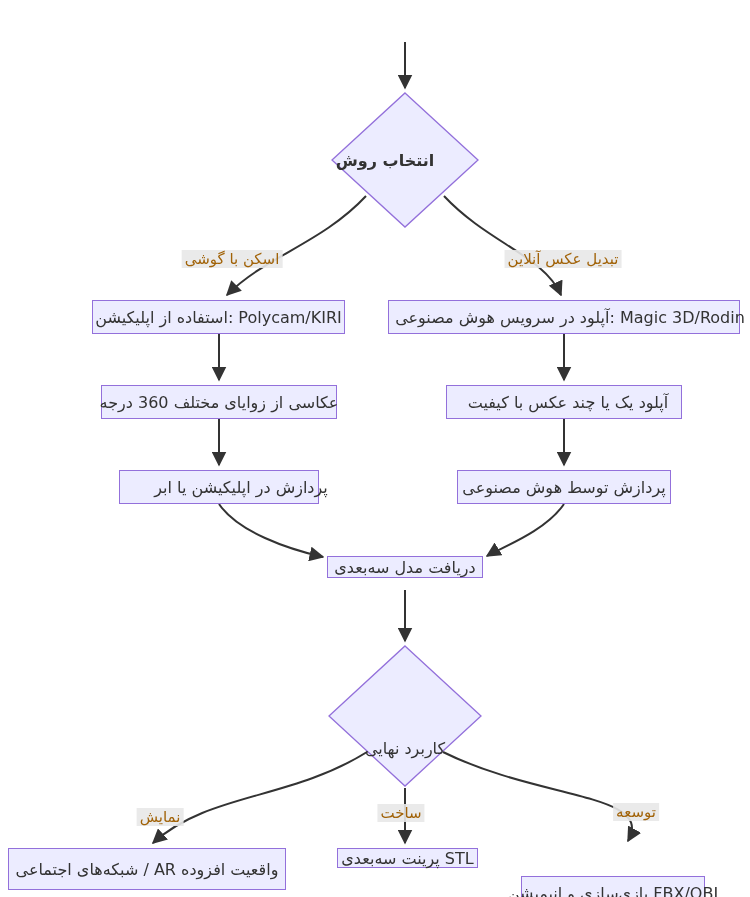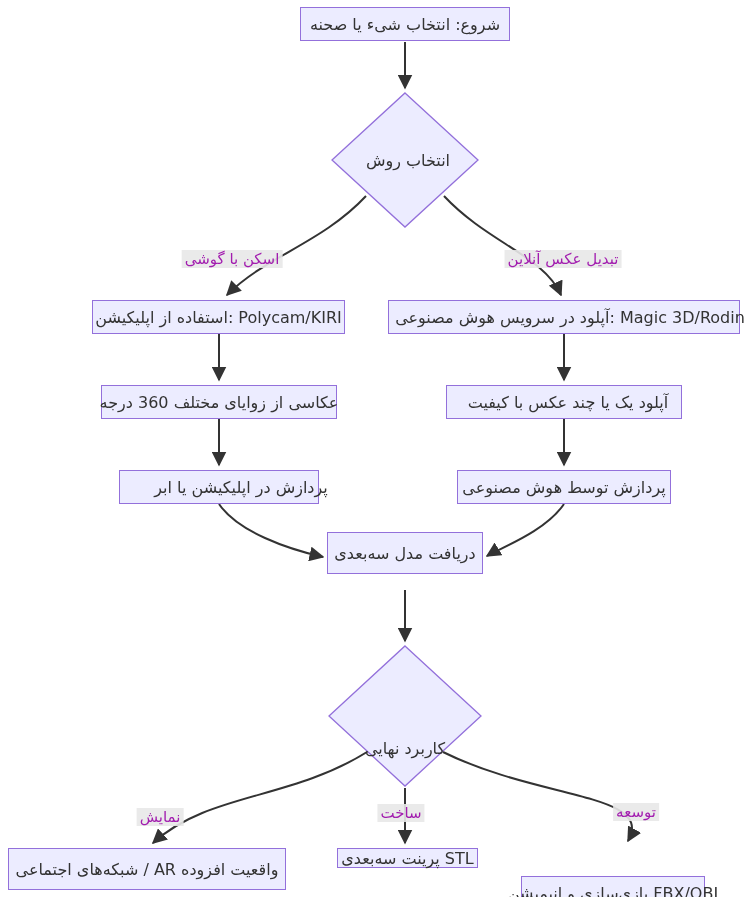--- a/index.html
+++ b/index.html
@@ -31,21 +31,21 @@
     font-size:16px;
     direction:ltr;
     text-align:center;
     display:flex;align-items:center;justify-content:center;
     white-space:nowrap;
   }
   .edge-label{
     position:absolute;
     transform:translate(-50%,-50%);
     background:rgba(232,232,232,0.9);
-    color:#a21caf;
+    color:#a16207;
     font-size:15px;
     padding:0 3px;
     direction:ltr;
     white-space:nowrap;
   }
 </style>
 </head>
 <body>
 
 <div id="canvas">
@@ -68,23 +68,20 @@
     <path class="edge" d="M564,334 L564,380" marker-end="url(#arrow)"></path>
     <path class="edge" d="M564,419 L564,465" marker-end="url(#arrow)"></path>
     <path class="edge" d="M219,504 C238,532 288,549 323,557" marker-end="url(#arrow)"></path>
     <path class="edge" d="M564,504 C545,532 500,548 487,556" marker-end="url(#arrow)"></path>
     <path class="edge" d="M405,590 L405,641" marker-end="url(#arrow)"></path>
     <path class="edge" d="M367,752 C290,800 208,793 153,843" marker-end="url(#arrow)"></path>
     <path class="edge" d="M405,788 L405,843" marker-end="url(#arrow)"></path>
     <path class="edge" d="M443,752 C540,800 655,793 628,841" marker-end="url(#arrow)"></path>
   </svg>
 
-  <div class="node" style="left:300px;top:7px;width:210px;height:34px;">
-    <span>شروع: انتخاب شیء یا صحنه</span>
-  </div>
 
   <div class="node" style="left:92px;top:300px;width:253px;height:34px;">
     <span>استفاده از اپلیکیشن: Polycam/KIRI</span>
   </div>
 
   <div class="node" style="left:101px;top:385px;width:236px;height:34px;">
     <span>عکاسی از زوایای مختلف 360 درجه</span>
   </div>
 
   <div class="node" style="left:119px;top:470px;width:200px;height:34px;padding-left:44px;">
@@ -96,37 +93,37 @@
   </div>
 
   <div class="node" style="left:446px;top:385px;width:236px;height:34px;padding-left:8px;">
     <span>آپلود یک یا چند عکس با کیفیت</span>
   </div>
 
   <div class="node" style="left:457px;top:470px;width:214px;height:34px;">
     <span>پردازش توسط هوش مصنوعی</span>
   </div>
 
-  <div class="node" style="left:327px;top:532px;width:156px;height:42px;">
+  <div class="node" style="left:327px;top:556px;width:156px;height:22px;">
     <span>دریافت مدل سه‌بعدی</span>
   </div>
 
   <div class="node" style="left:8px;top:848px;width:278px;height:42px;">
     <span>شبکه‌های اجتماعی / AR واقعیت افزوده</span>
   </div>
 
   <div class="node" style="left:337px;top:848px;width:141px;height:20px;">
     <span>پرینت سه‌بعدی STL</span>
   </div>
 
   <div class="node" style="left:521px;top:848px;width:184px;height:34px;margin-top:28px;">
     <span>بازی‌سازی و انیمیشن FBX/OBJ</span>
   </div>
 
-  <div class="diamond-label" style="left:348px;top:145px;width:120px;height:30px;">انتخاب روش</div>
+  <div class="diamond-label" style="left:325px;top:145px;width:120px;height:30px;font-weight:bold;">انتخاب روش</div>
   <div class="diamond-label" style="left:345px;top:733px;width:120px;height:30px;">کاربرد نهایی</div>
 
   <div class="edge-label" style="left:232px;top:259px;">اسکن با گوشی</div>
   <div class="edge-label" style="left:563px;top:259px;">تبدیل عکس آنلاین</div>
   <div class="edge-label" style="left:160px;top:817px;">نمایش</div>
   <div class="edge-label" style="left:401px;top:813px;">ساخت</div>
   <div class="edge-label" style="left:636px;top:812px;">توسعه</div>
 
 </div>
 

